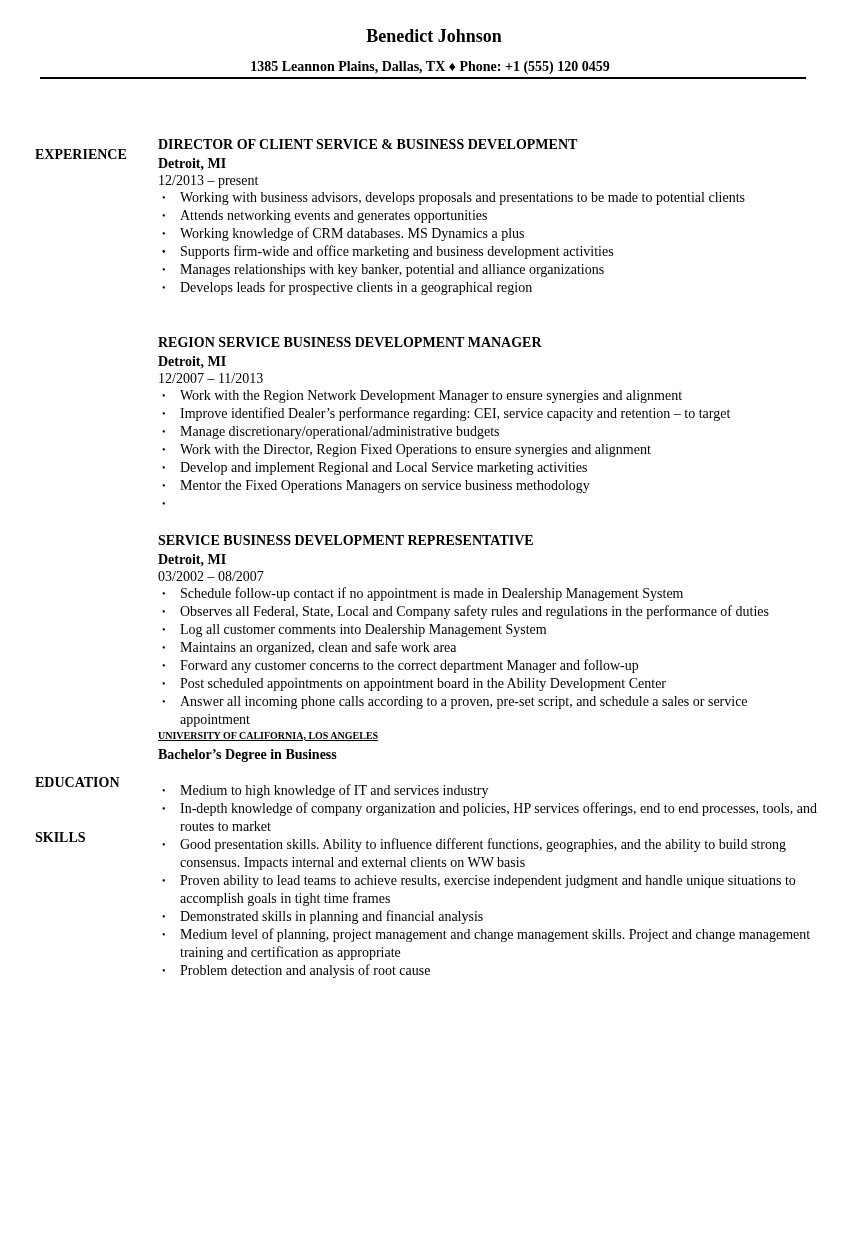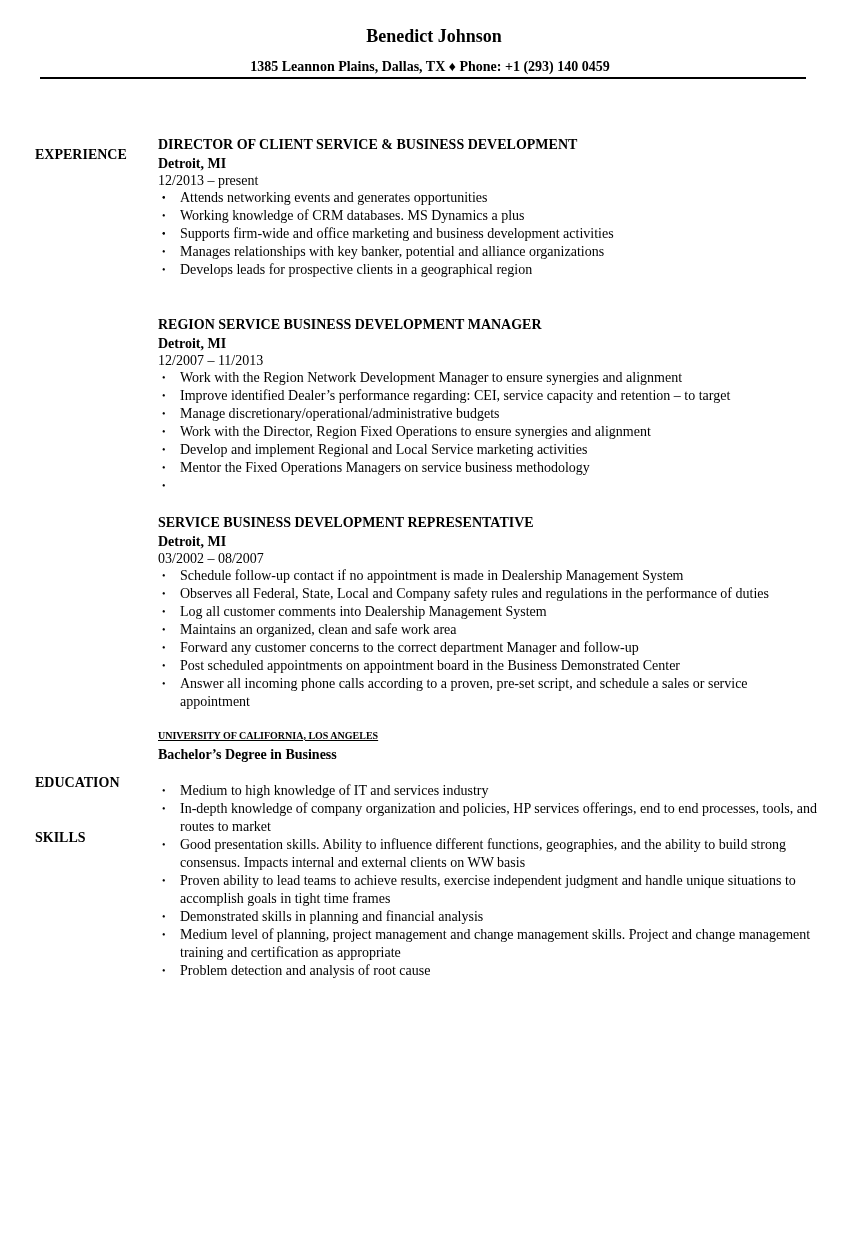--- a/index.html
+++ b/index.html
@@ -35,33 +35,33 @@
   li .bullet {
     position: absolute; left: 4px; top: 0; font-size: 10px; line-height: 18px;
   }
   .edu-school { font-weight: bold; font-size: 10px; line-height: 18px; text-decoration: underline; }
   .edu-degree { font-weight: bold; font-size: 14px; line-height: 20px; }
 </style>
 </head>
 <body>
 
 <div class="name">Benedict Johnson</div>
-<div class="contact">1385 Leannon Plains, Dallas, TX ♦ Phone: +1 (293) 140 0459</div>
+<div class="contact">1385 Leannon Plains, Dallas, TX ♦ Phone: +1 (555) 120 0459</div>
 <div class="rule"></div>
 
 <div class="section" style="top:99px;">
   <div class="section-label">EXPERIENCE</div>
   <div class="section-body">
 
     <div class="job">
       <div class="job-title">DIRECTOR OF CLIENT SERVICE &amp; BUSINESS DEVELOPMENT</div>
       <div class="job-loc">Detroit, MI</div>
       <div class="job-dates">12/2013 – present</div>
       <ul>
-        <li><span class="bullet">•</span></li>
+        <li><span class="bullet">•</span><span>Working with business advisors, develops proposals and presentations to be made to potential clients</span></li>
         <li><span class="bullet">•</span><span>Attends networking events and generates opportunities</span></li>
         <li><span class="bullet">•</span><span>Working knowledge of CRM databases. MS Dynamics a plus</span></li>
         <li><span class="bullet">•</span></li>
         <li><span class="bullet">•</span><span>Supports firm-wide and office marketing and business development activities</span></li>
         <li><span class="bullet">•</span><span>Manages relationships with key banker, potential and alliance organizations</span></li>
         <li><span class="bullet">•</span><span>Develops leads for prospective clients in a geographical region</span></li>
       </ul>
     </div>
 
     <div class="job">
@@ -82,21 +82,21 @@
     <div class="job">
       <div class="job-title">SERVICE BUSINESS DEVELOPMENT REPRESENTATIVE</div>
       <div class="job-loc">Detroit, MI</div>
       <div class="job-dates">03/2002 – 08/2007</div>
       <ul>
         <li><span class="bullet">•</span><span>Schedule follow-up contact if no appointment is made in Dealership Management System</span></li>
         <li><span class="bullet">•</span><span>Observes all Federal, State, Local and Company safety rules and regulations in the performance of duties</span></li>
         <li><span class="bullet">•</span><span>Log all customer comments into Dealership Management System</span></li>
         <li><span class="bullet">•</span><span>Maintains an organized, clean and safe work area</span></li>
         <li><span class="bullet">•</span><span>Forward any customer concerns to the correct department Manager and follow-up</span></li>
-        <li><span class="bullet">•</span><span>Post scheduled appointments on appointment board in the Business Demonstrated Center</span></li>
+        <li><span class="bullet">•</span><span>Post scheduled appointments on appointment board in the Ability Development Center</span></li>
         <li><span class="bullet">•</span><span>Answer all incoming phone calls according to a proven, pre-set script, and schedule a sales or service appointment</span></li>
       </ul>
     </div>
 
   </div>
 </div>
 
 <div class="section" style="top:727px;">
   <div class="section-label">EDUCATION</div>
   <div class="section-body">

